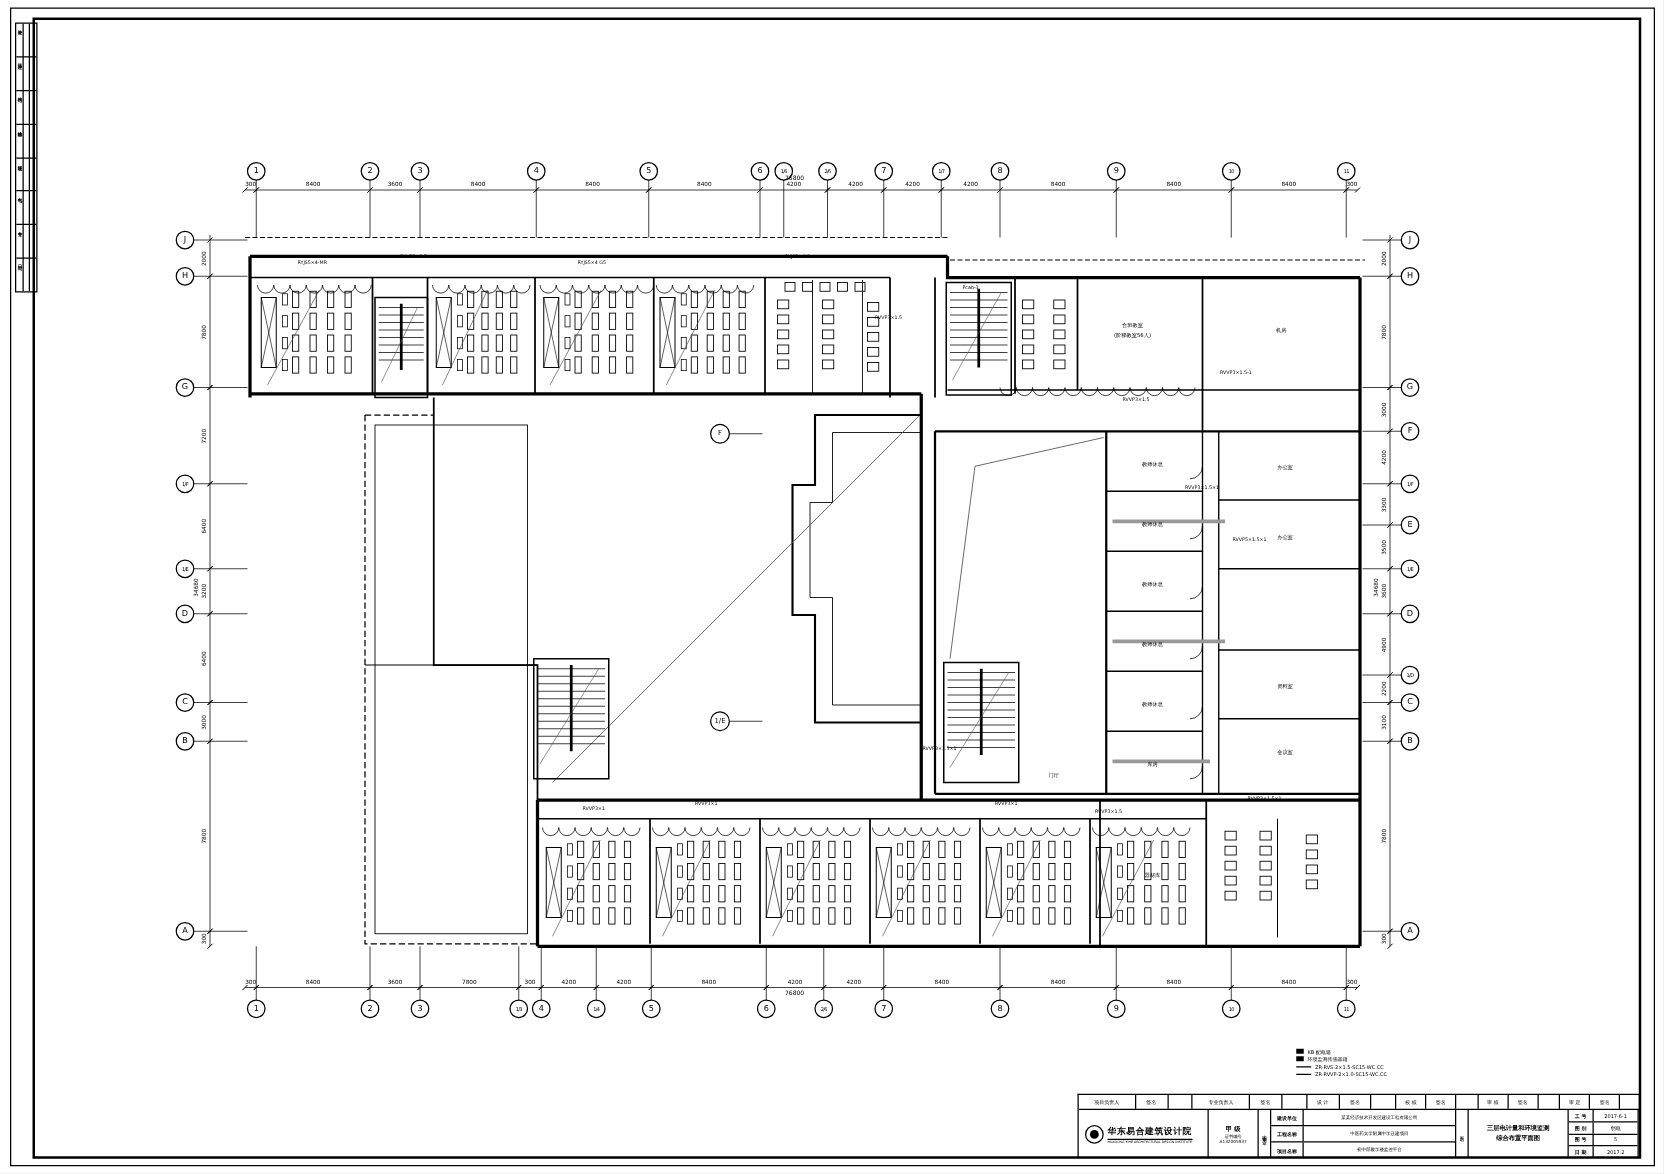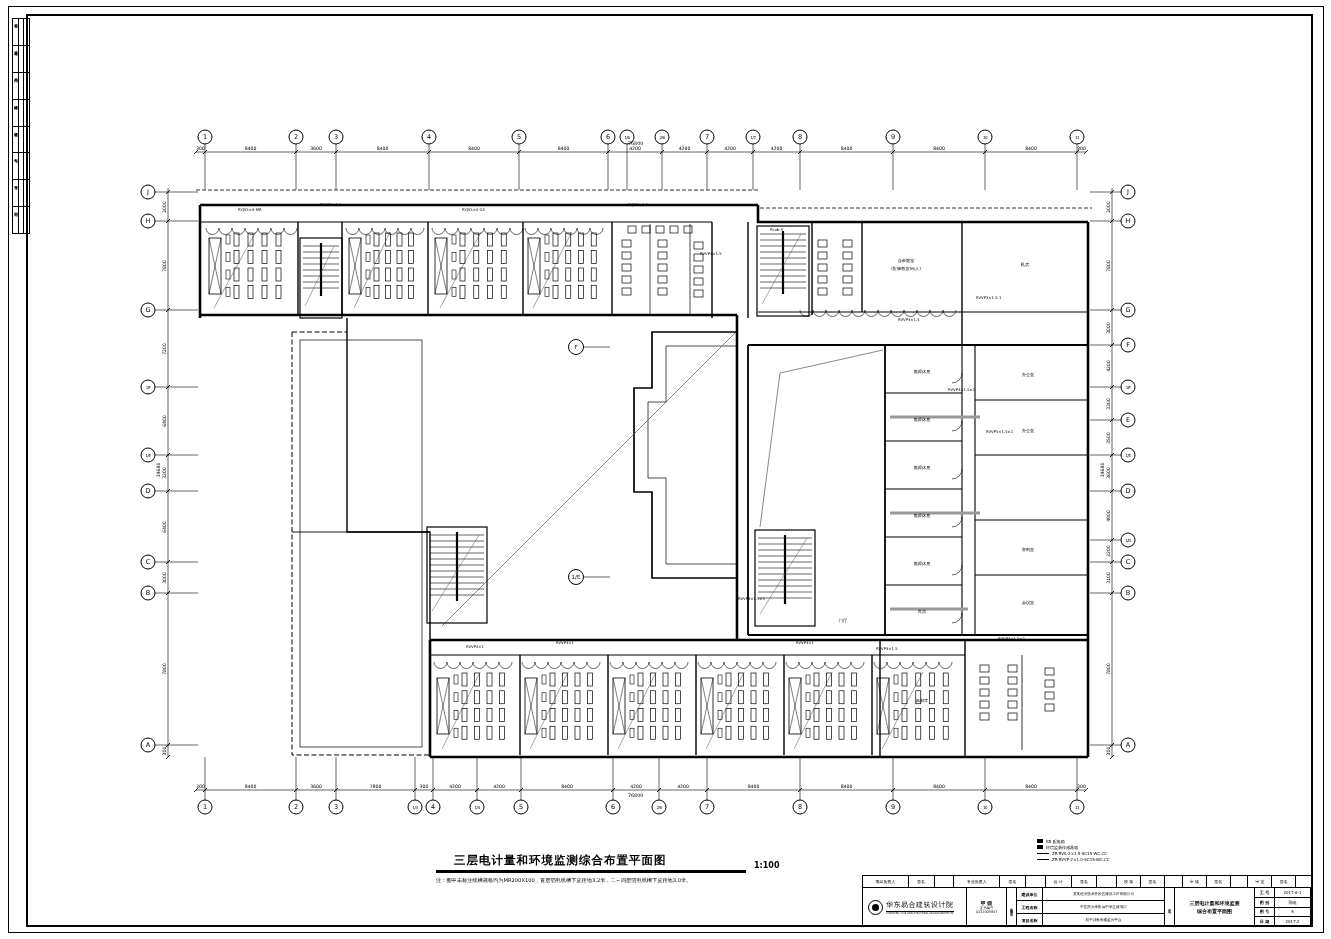--- a/index.html
+++ b/index.html
@@ -32,21 +32,21 @@
   .signstrip .svline{position:absolute;top:0;bottom:0;width:0;border-left:0.7px solid #000}
   .tb{position:absolute;left:862px;top:875px;width:449px;height:50px;border-left:1.4px solid #000;border-top:1.4px solid #000;font-size:4px}
   .tb *{box-sizing:border-box}
   .tb .r1{display:flex;height:12px;border-bottom:1px solid #000}
   .tb .r1 .c{border-right:0.7px solid #000;height:100%;display:flex;align-items:center;justify-content:center;white-space:nowrap;overflow:hidden}
   .tb .r2{display:flex;height:38px}
   .tb .r2>div{border-right:0.7px solid #000;height:100%}
   .logo-cell{width:104px;display:flex;align-items:center;padding:2px}
   .logo-mark{width:15px;height:15px;border:1px solid #000;border-radius:50%;margin:0 3px;position:relative;flex:none}
   .logo-mark:after{content:"";position:absolute;left:3px;top:3px;width:7px;height:7px;border-radius:50%;background:#000}
-  .co-name{font-size:7px;font-weight:normal;white-space:nowrap;letter-spacing:0.5px}
+  .co-name{font-size:7px;font-weight:bold;white-space:nowrap;letter-spacing:0.5px}
   .co-en{font-size:2.6px;white-space:nowrap;border-top:0.7px solid #000;margin-top:1px}
   .cert-cell{width:40px;display:flex;flex-direction:column;justify-content:center;align-items:center}
   .cert-grade{font-size:5px;font-weight:bold}
   .cert-sm{font-size:3.4px}
   .vcell{width:10px;display:flex;align-items:center;justify-content:center}
   .vtxt{writing-mode:vertical-rl;font-size:3.6px;letter-spacing:1px}
   .fields-cell{width:148px;display:flex;flex-direction:column}
   .fields-cell .frow{flex:1;display:flex;border-bottom:0.7px solid #000}
   .fields-cell .frow:last-child{border-bottom:none}
   .fields-cell .flab{width:26px;border-right:0.7px solid #000;display:flex;align-items:center;justify-content:center;font-weight:bold}
@@ -783,26 +783,20 @@
       <div class="clbl" style="left: 796px; top: 645px;">RVVP3×1</div>
       <div class="clbl" style="left: 876px; top: 651px;">RVVP3×1.5</div>
       <div class="clbl" style="left: 738px; top: 601px;">RVVP3×1.5×1</div>
     </div>
 
   <div id="arefs">
       <div class="aref" style="left: 576px; top: 347px;">F</div>
       <div class="aref" style="left: 576px; top: 577px;">1/E</div>
     </div>
 
-  <div class="title-wrap">
-    <div class="title-main">三层电计量和环境监测综合布置平面图</div>
-    <div class="title-rule"></div>
-    <div class="title-scale">1:100</div>
-    <div class="title-note">注：图中未标注线槽规格均为MR200X100，首层弱电线槽下皮距地3.2米，二～四层弱电线槽下皮距地3.0米。</div>
-  </div>
 
   <div class="legend" id="legend">
       <div class="row">
         <span class="sym-box"></span>
         <span>KB 配电箱</span>
       </div>
       <div class="row">
         <span class="sym-box"></span>
         <span>环境监测传感器箱</span>
       </div>

